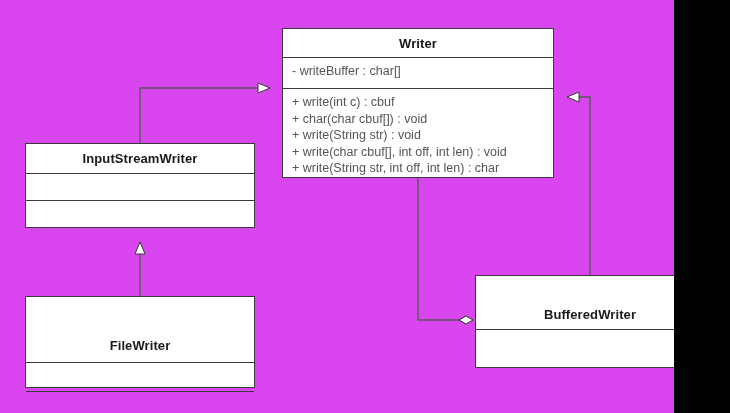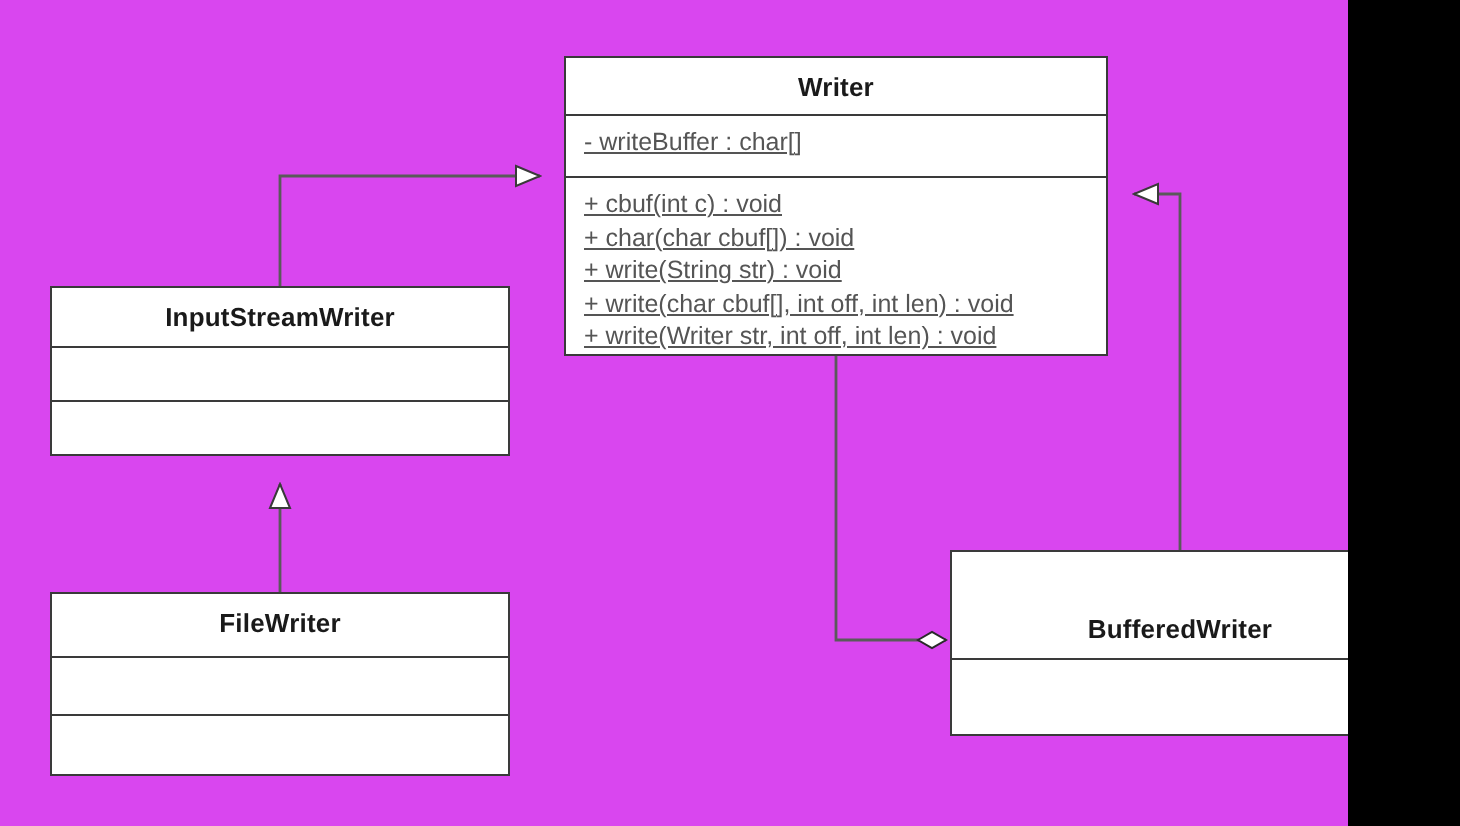--- a/index.html
+++ b/index.html
@@ -31,21 +31,20 @@
     box-sizing: border-box;
     letter-spacing: 0.1px;
   }
   .uml-compartment {
     box-sizing: border-box;
     padding: 5px 8px 17px 9px;
     font-size: 12.5px;
     color: #555555;
     line-height: 16.5px;
     overflow: hidden;
-    text-decoration: underline;
   }
   .uml-compartment.divided {
     border-bottom: 1px solid #3a3a3a;
   }
   .uml-compartment .member {
     white-space: pre;
   }
   .edge-svg {
     position: absolute;
     left: 0;
@@ -78,36 +77,36 @@
 
     <path d="M 418 178 L 418 320 L 473 320" fill="none" stroke="#5a5a5a" stroke-width="1.4" marker-end="url(#hollowDiamond)"></path>
   </svg>
 
   <div class="uml-class" style="left:282px; top:28px; width:272px; height:150px;">
     <div class="uml-title" style="height:29px;">Writer</div>
     <div class="uml-compartment divided" style="height:31px;">
       <div class="member">- writeBuffer : char[]</div>
     </div>
     <div class="uml-compartment" style="height:90px;">
-      <div class="member">+ cbuf(int c) : void</div>
+      <div class="member">+ write(int c) : cbuf</div>
       <div class="member">+ char(char cbuf[]) : void</div>
       <div class="member">+ write(String str) : void</div>
       <div class="member">+ write(char cbuf[], int off, int len) : void</div>
-      <div class="member">+ write(Writer str, int off, int len) : void</div>
+      <div class="member">+ write(String str, int off, int len) : char</div>
     </div>
   </div>
 
   <div class="uml-class" style="left:25px; top:143px; width:230px; height:85px;">
     <div class="uml-title" style="height:30px;">InputStreamWriter</div>
     <div class="uml-compartment divided" style="height:27px;"></div>
     <div class="uml-compartment" style="height:27px;"></div>
   </div>
 
   <div class="uml-class" style="left:25px; top:296px; width:230px; height:92px;">
-    <div class="uml-title" style="height:32px;">FileWriter</div>
+    <div class="uml-title" style="height:32px;margin-top:34px;">FileWriter</div>
     <div class="uml-compartment divided" style="height:29px;"></div>
     <div class="uml-compartment" style="height:30px;"></div>
   </div>
 
   <div class="uml-class" style="left:475px; top:275px; width:230px; height:93px;">
     <div class="uml-title" style="height:30px;margin-top:24px;">BufferedWriter</div>
     <div class="uml-compartment" style="height:30px;"></div>
   </div>
 
 </div>

